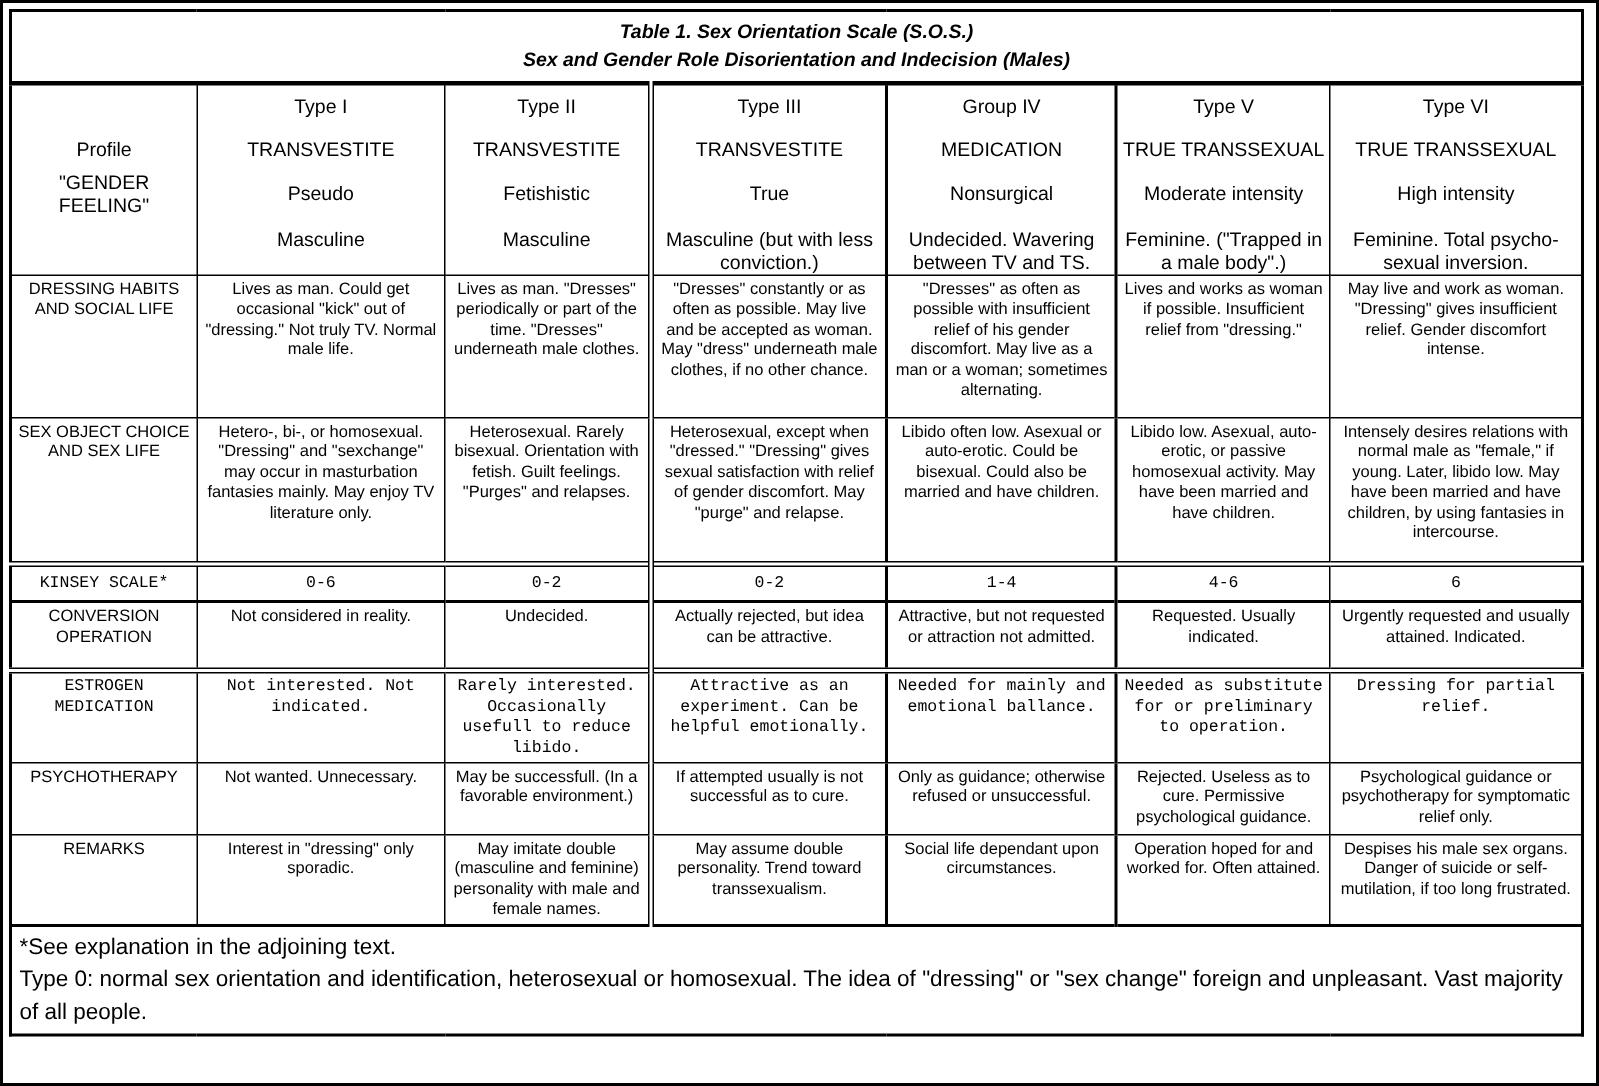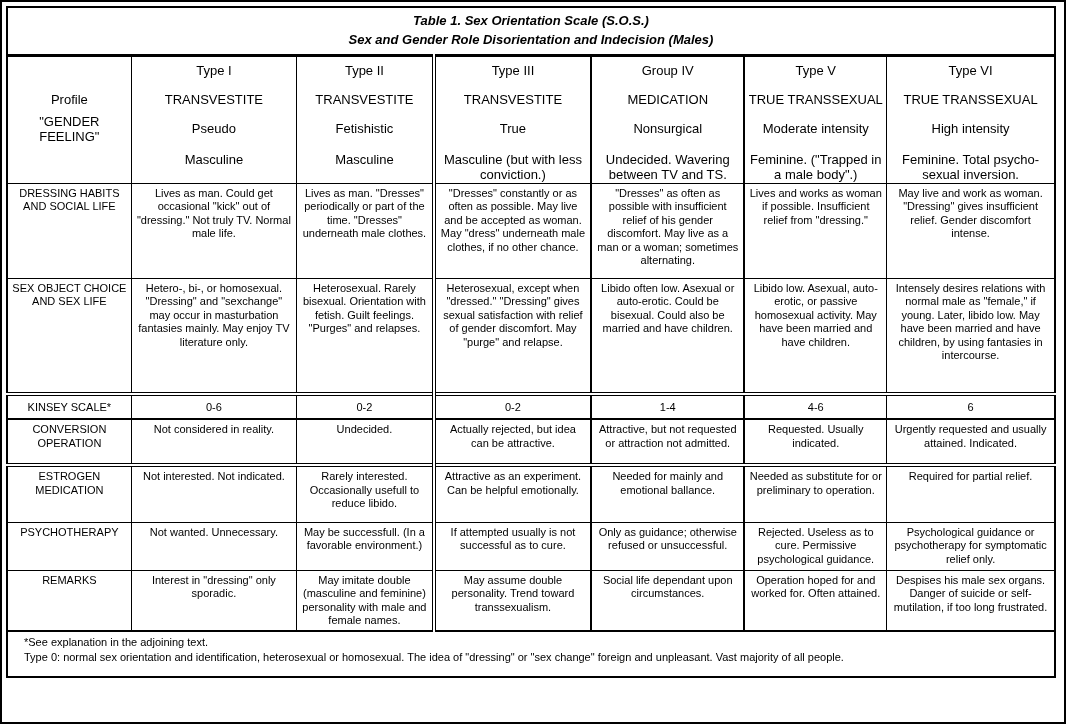--- a/index.html
+++ b/index.html
@@ -19,26 +19,26 @@
     vertical-align:middle;font-size:11.5px;height:24px;padding:2px;}
   
   tr.profile-row td{padding:0 3px;}
   .pslot{height:29px;display:flex;align-items:center;justify-content:center;
     text-align:center;font-size:13px;line-height:1.2;}
   .pslot.pslot-last{height:auto;min-height:29px;align-items:flex-start;
     padding-top:8px;}
   
   td.dbl{border-left:4px double #000;}          
   td.gb{border-left:2px solid #000;}            
-  tr.dblTop td{border-top:4px double #000;}     
+  tr.dblTop td{border-top:4px double #000;font-family:Liberation Mono, monospace;}     
   tr.thickTop td{border-top:2px solid #000;margin-top:26px;}    
   tr.kinsey-row td{vertical-align:middle;padding:1px 4px;}
   
   tr.footer-row td{border-top:2px solid #000;text-align:left;
-    vertical-align:top;padding:3px 16px;font-size:11px;line-height:1.45;}
+    vertical-align:top;padding:3px 5px;font-size:15px;line-height:1.45;}
 </style>
 </head>
 <body>
 
 <div class="page">
 <table class="sos">
   <colgroup>
     <col style="width:124px">
         <col style="width:165px">
         <col style="width:137px">
@@ -104,21 +104,21 @@
   <tr style="height:95px">
     <td>DRESSING HABITS AND SOCIAL LIFE</td>
     <td>Lives as man. Could get occasional "kick" out of "dressing." Not truly TV. Normal male life.</td>
     <td>Lives as man. "Dresses" periodically or part of the time. "Dresses" underneath male clothes.</td>
     <td class="dbl">"Dresses" constantly or as often as possible. May live and be accepted as woman. May "dress" underneath male clothes, if no other chance.</td>
     <td class="gb">"Dresses" as often as possible with insufficient relief of his gender discomfort. May live as a man or a woman; sometimes alternating.</td>
     <td class="gb">Lives and works as woman if possible. Insufficient relief from "dressing."</td>
     <td>May live and work as woman. "Dressing" gives insufficient relief. Gender discomfort intense.</td>
   </tr>
 
-  <tr style="height:116px">
+  <tr style="height:98px">
     <td>SEX OBJECT CHOICE AND SEX LIFE</td>
     <td>Hetero-, bi-, or homosexual. "Dressing" and "sexchange" may occur in masturbation fantasies mainly. May enjoy TV literature only.</td>
     <td>Heterosexual. Rarely bisexual. Orientation with fetish. Guilt feelings. "Purges" and relapses.</td>
     <td class="dbl">Heterosexual, except when "dressed." "Dressing" gives sexual satisfaction with relief of gender discomfort. May "purge" and relapse.</td>
     <td class="gb">Libido often low. Asexual or auto-erotic. Could be bisexual. Could also be married and have children.</td>
     <td class="gb">Libido low. Asexual, auto-erotic, or passive homosexual activity. May have been married and have children.</td>
     <td>Intensely desires relations with normal male as "female," if young. Later, libido low. May have been married and have children, by using fantasies in intercourse.</td>
   </tr>
 
   <tr class="dblTop kinsey-row" style="height:25px">
@@ -141,21 +141,21 @@
     <td>Urgently requested and usually attained. Indicated.</td>
   </tr>
 
   <tr class="dblTop" style="height:57px">
     <td>ESTROGEN MEDICATION</td>
     <td>Not interested. Not indicated.</td>
     <td>Rarely interested. Occasionally usefull to reduce libido.</td>
     <td class="dbl">Attractive as an experiment. Can be helpful emotionally.</td>
     <td class="gb">Needed for mainly and emotional ballance.</td>
     <td class="gb">Needed as substitute for or preliminary to operation.</td>
-    <td>Required for partial relief.</td>
+    <td>Dressing for partial relief.</td>
   </tr>
 
   <tr style="height:48px">
     <td>PSYCHOTHERAPY</td>
     <td>Not wanted. Unnecessary.</td>
     <td>May be successfull. (In a favorable environment.)</td>
     <td class="dbl">If attempted usually is not successful as to cure.</td>
     <td class="gb">Only as guidance; otherwise refused or unsuccessful.</td>
     <td class="gb">Rejected. Useless as to cure. Permissive psychological guidance.</td>
     <td>Psychological guidance or psychotherapy for symptomatic relief only.</td>

